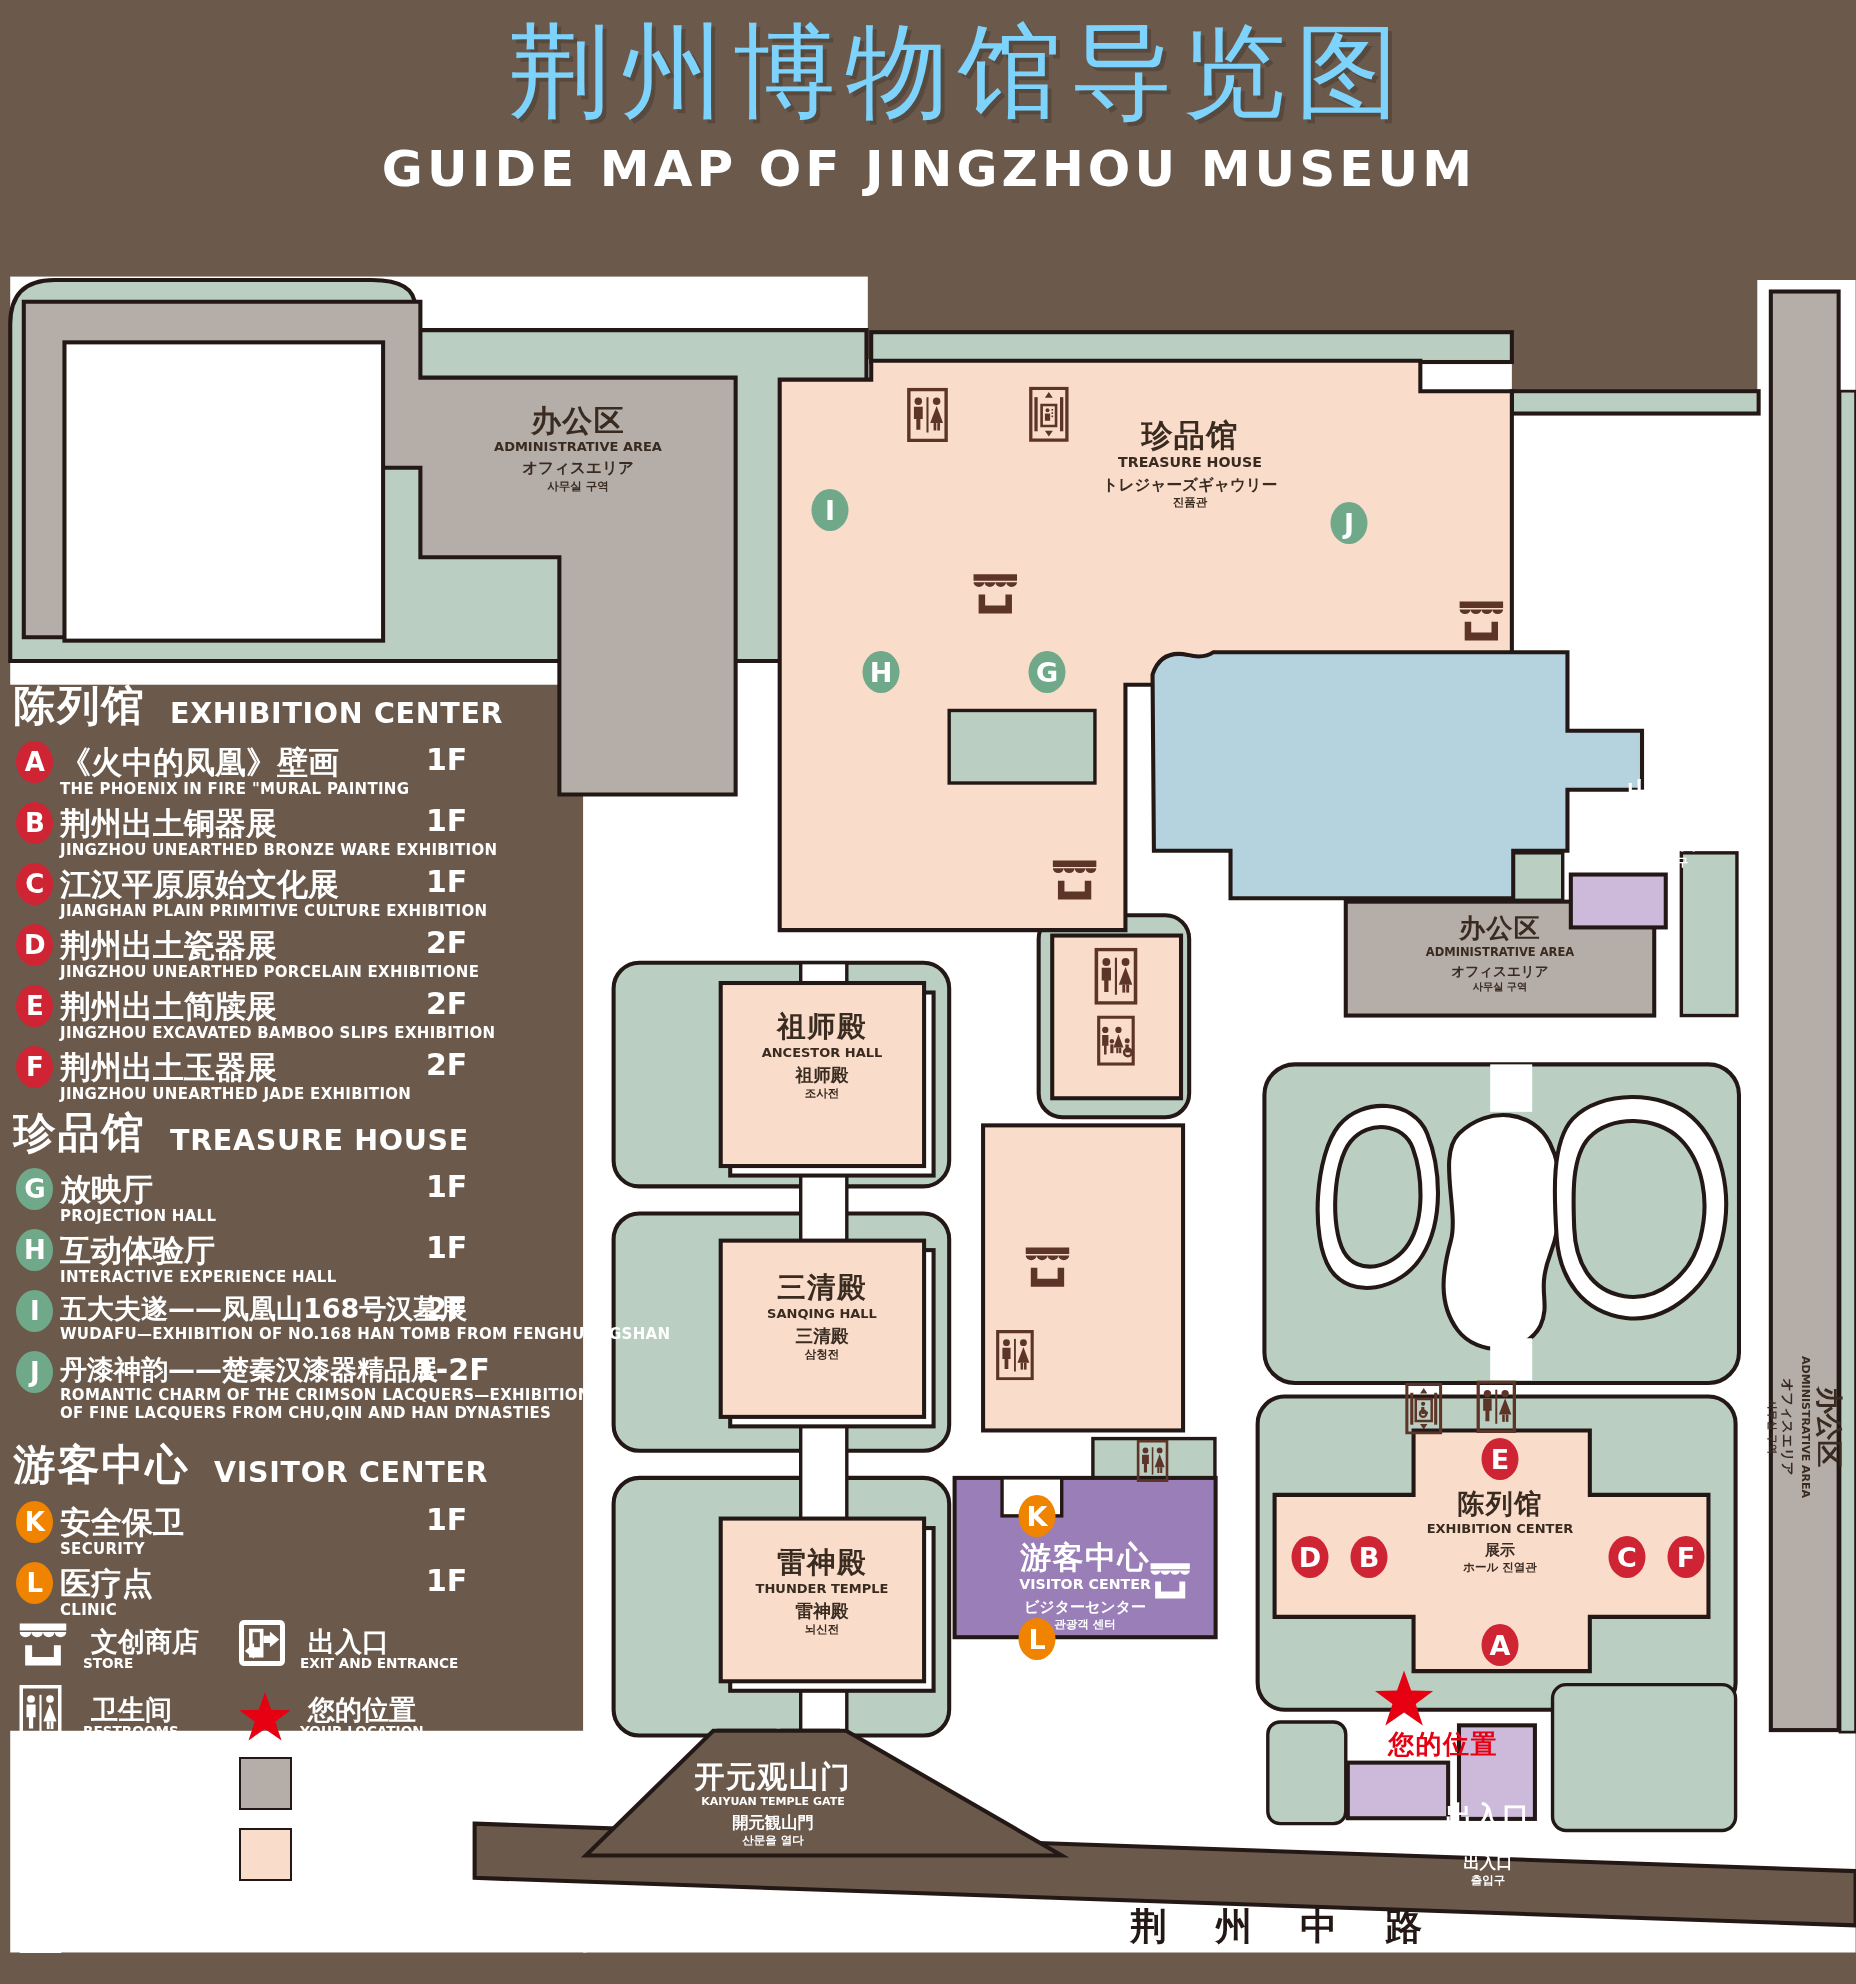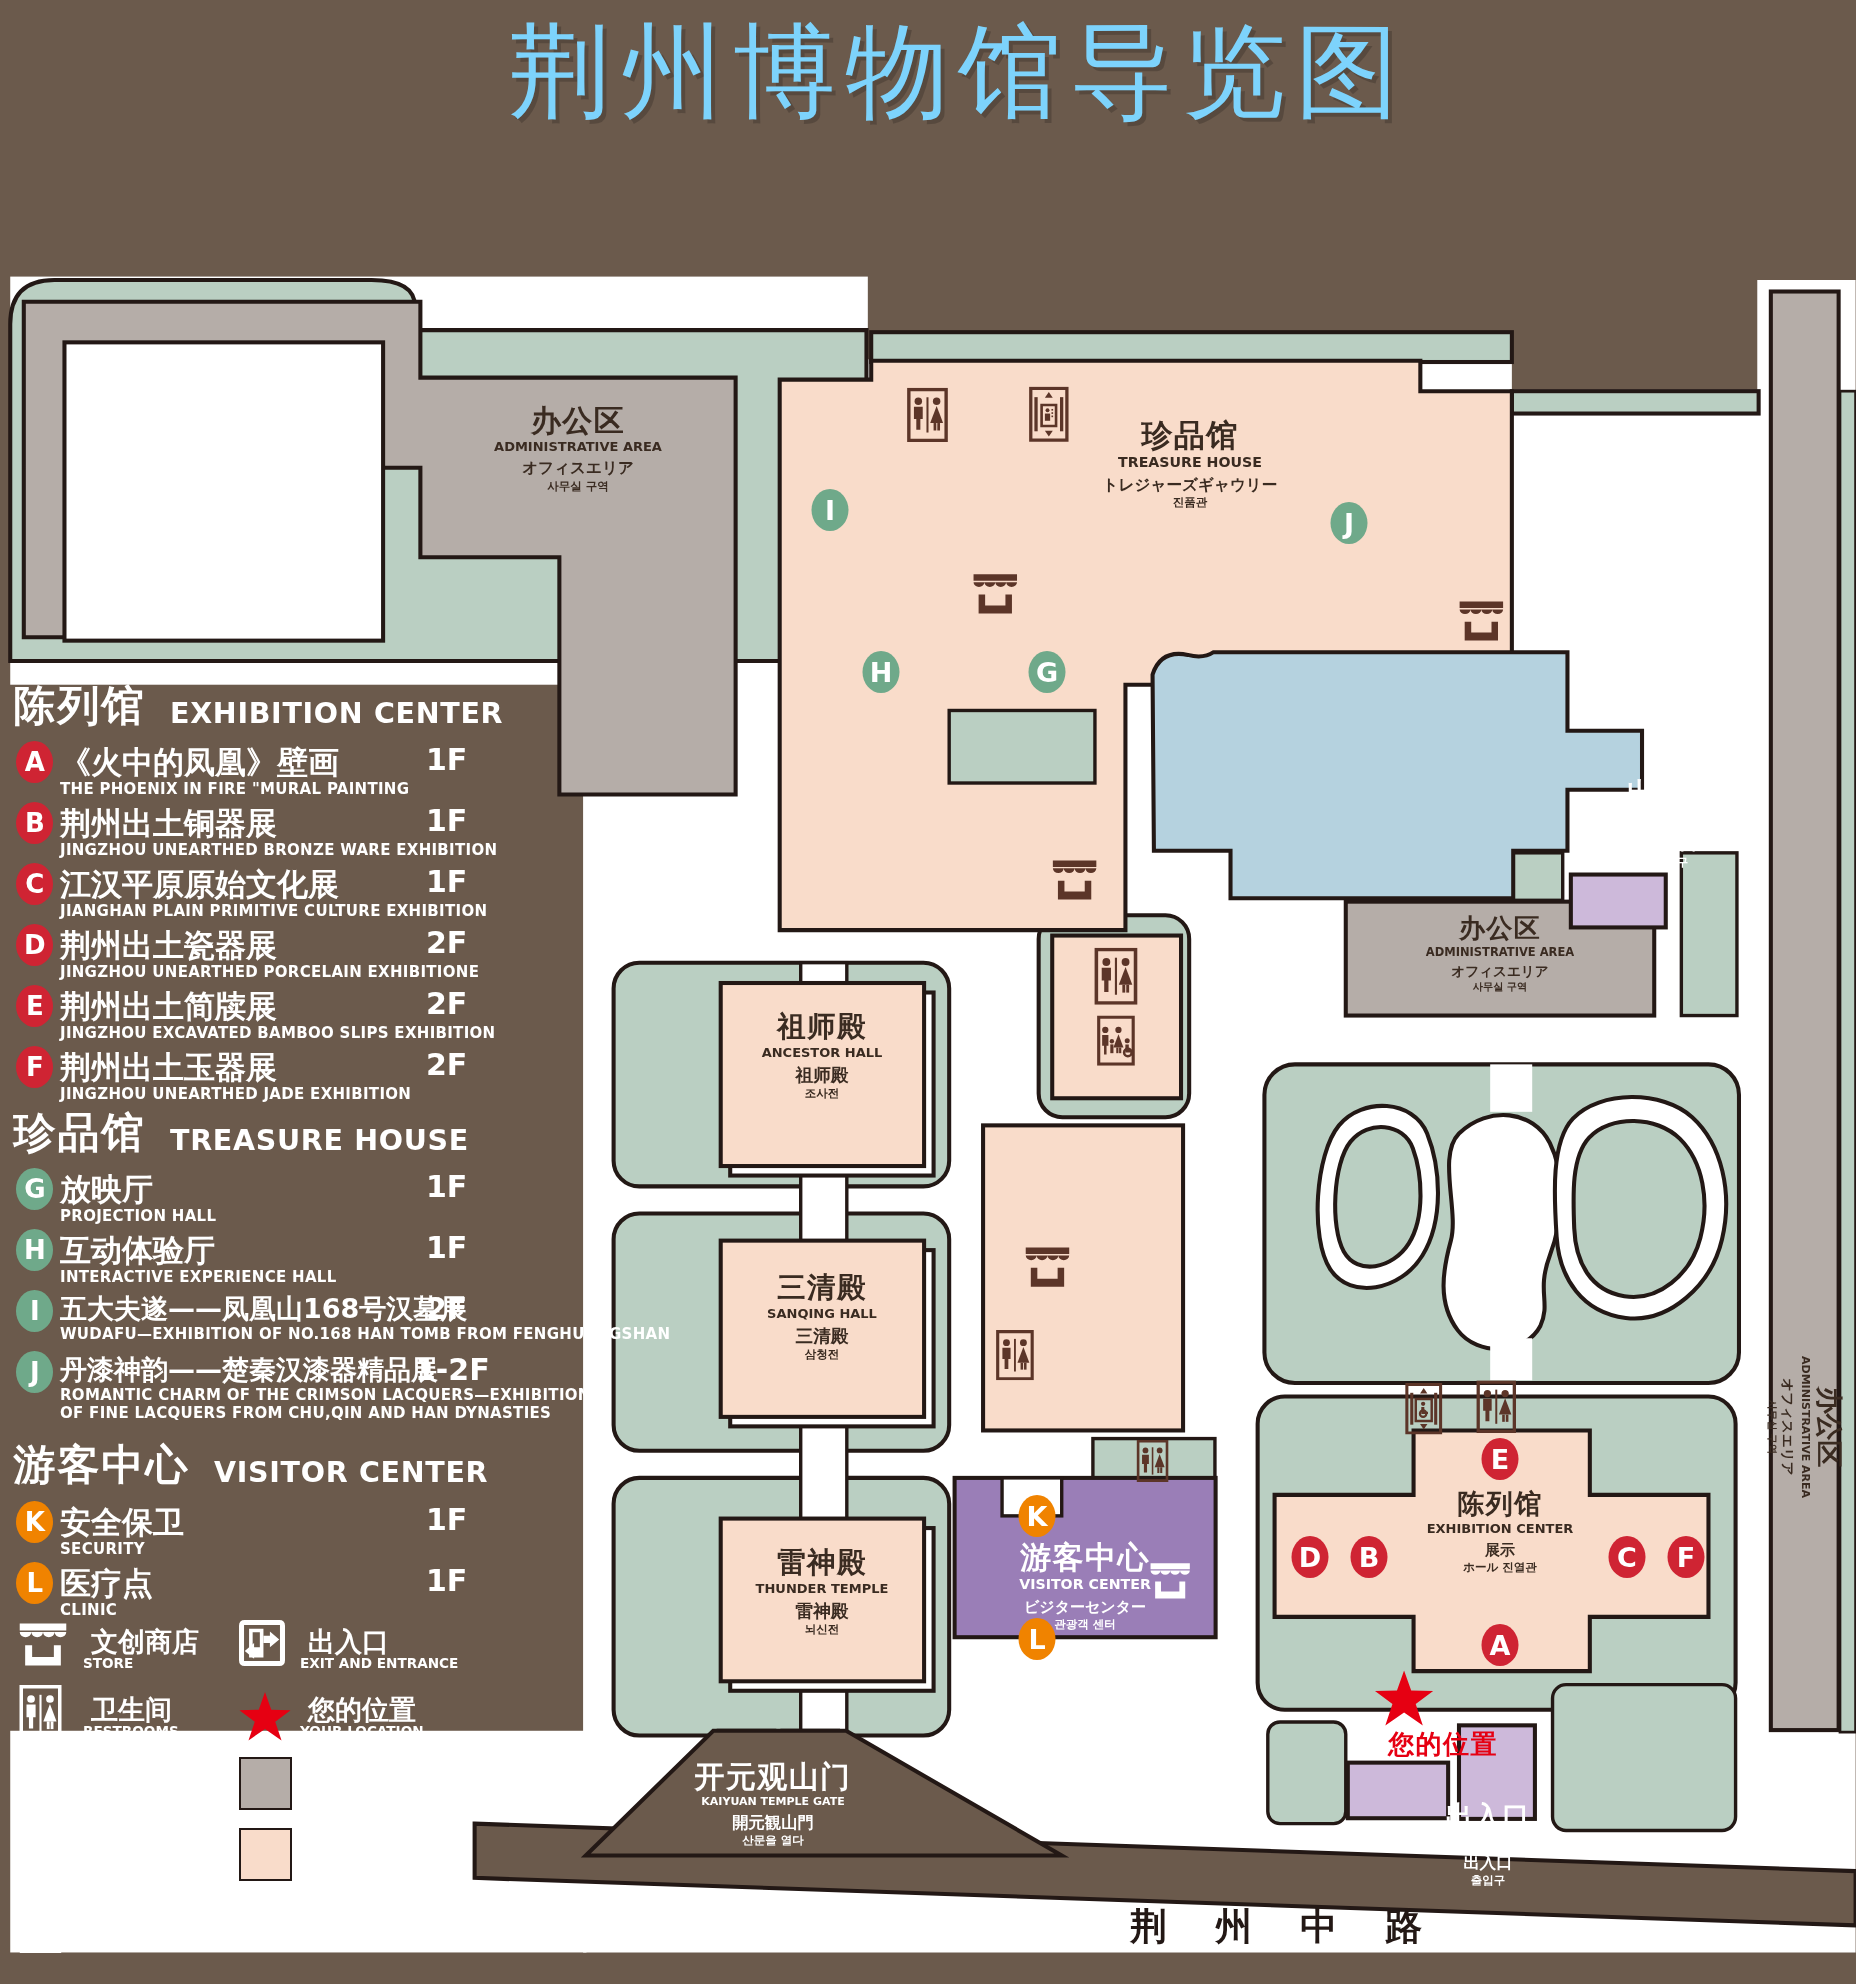--- a/index.html
+++ b/index.html
@@ -202,20 +202,21 @@
       <use href="#sym-restroom" x="1674" y="2124" width="52" height="62"></use>
       <use href="#sym-accessible" x="2070" y="2040" width="60" height="76"></use>
       <use href="#sym-restroom" x="2176" y="2036" width="62" height="78"></use>
     </g>
     <use href="#sym-store" x="1694" y="2304" width="64" height="56" fill="#fff"></use>
     <use href="#sym-exit" x="2328" y="1222" width="64" height="64" fill="#fff"></use>
     <use href="#sym-star" x="2028" y="2464" width="86" height="82" fill="#E60012"></use>
   </svg>
 
   <div class="title-cn">荆州博物馆导览图</div>
+  <div class="title-en">GUIDE MAP OF JINGZHOU MUSEUM</div>
 
   <div class="sec" style="left:13.6px;top:678px;">
     <span class="scn">陈列馆</span>
     <span class="sen">EXHIBITION CENTER</span>
   </div>
   <div class="li" style="top:742px;">
     <span class="dot">
         <span class="dotc red">A</span>
       </span>
     <span class="cn">《火中的凤凰》壁画</span>

